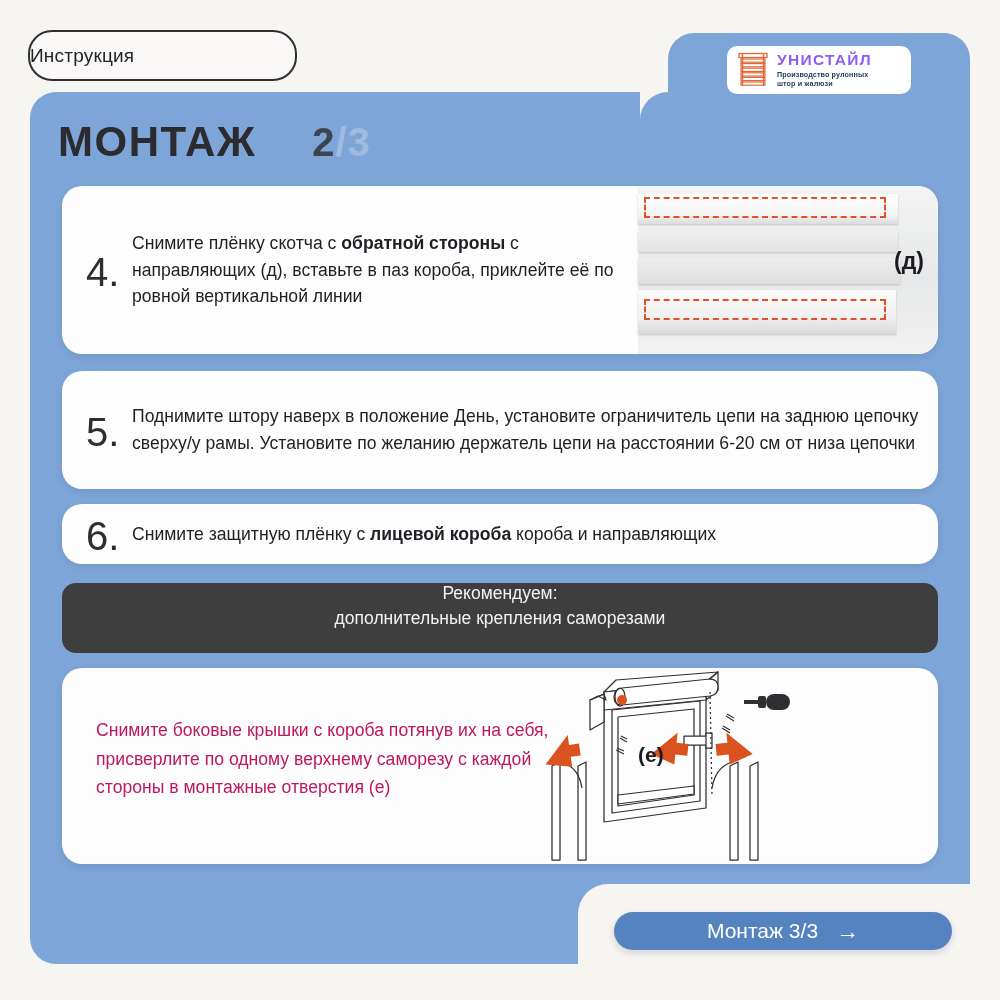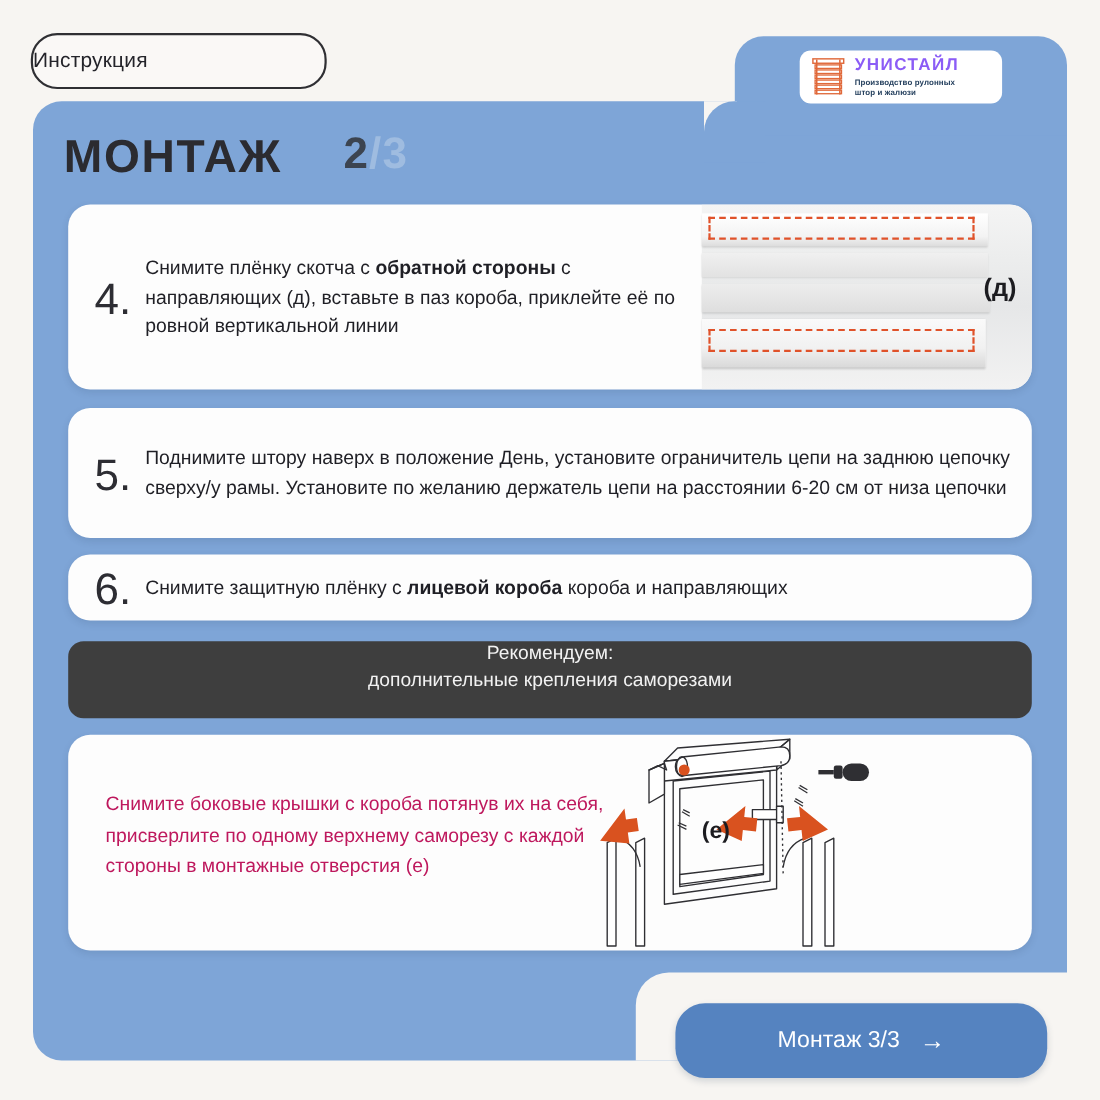--- a/index.html
+++ b/index.html
@@ -74,21 +74,21 @@
     font-size:15.5px;font-weight:bold;color:#8b5cf6;
     letter-spacing:1.3px;
   }
   .logo-sub{
     font-size:7.2px;font-weight:bold;color:#25405e;
     letter-spacing:.1px;margin-top:2px;line-height:1.25;
   }
   
   .heading{
     position:absolute;left:58px;top:118px;
-    display:flex;align-items:flex-start;gap:56px;
+    display:flex;align-items:center;gap:56px;
     z-index:4;
   }
   .heading .main{
     font-size:42px;font-weight:bold;color:#2b2b30;
     letter-spacing:1.5px;
   }
   .heading .pager{font-size:40px;font-weight:bold;letter-spacing:1px;}
   .heading .pager .cur{color:#3c4450;}
   .heading .pager .rest{color:#9fbce0;}
   
@@ -161,21 +161,21 @@
   .dash-bot{top:113px;}
   .lbl-d{
     position:absolute;right:14px;top:62px;
     font-size:23px;font-weight:bold;color:#1c1c20;
   }
   
   .drawing{position:absolute;right:4px;top:2px;width:400px;height:192px;}
   
   .nav-btn{
     position:absolute;left:614px;top:912px;
-    width:338px;height:68px;
+    width:338px;height:38px;
     background:#5583c0;border-radius:27px;
     display:flex;align-items:center;justify-content:center;gap:18px;
     color:#fff;font-size:21px;
     box-shadow:0 3px 7px rgba(40,60,90,.18);
     z-index:8;
   }
   .nav-arrow{font-size:23px;line-height:1;}
 </style>
 </head>
 <body>

